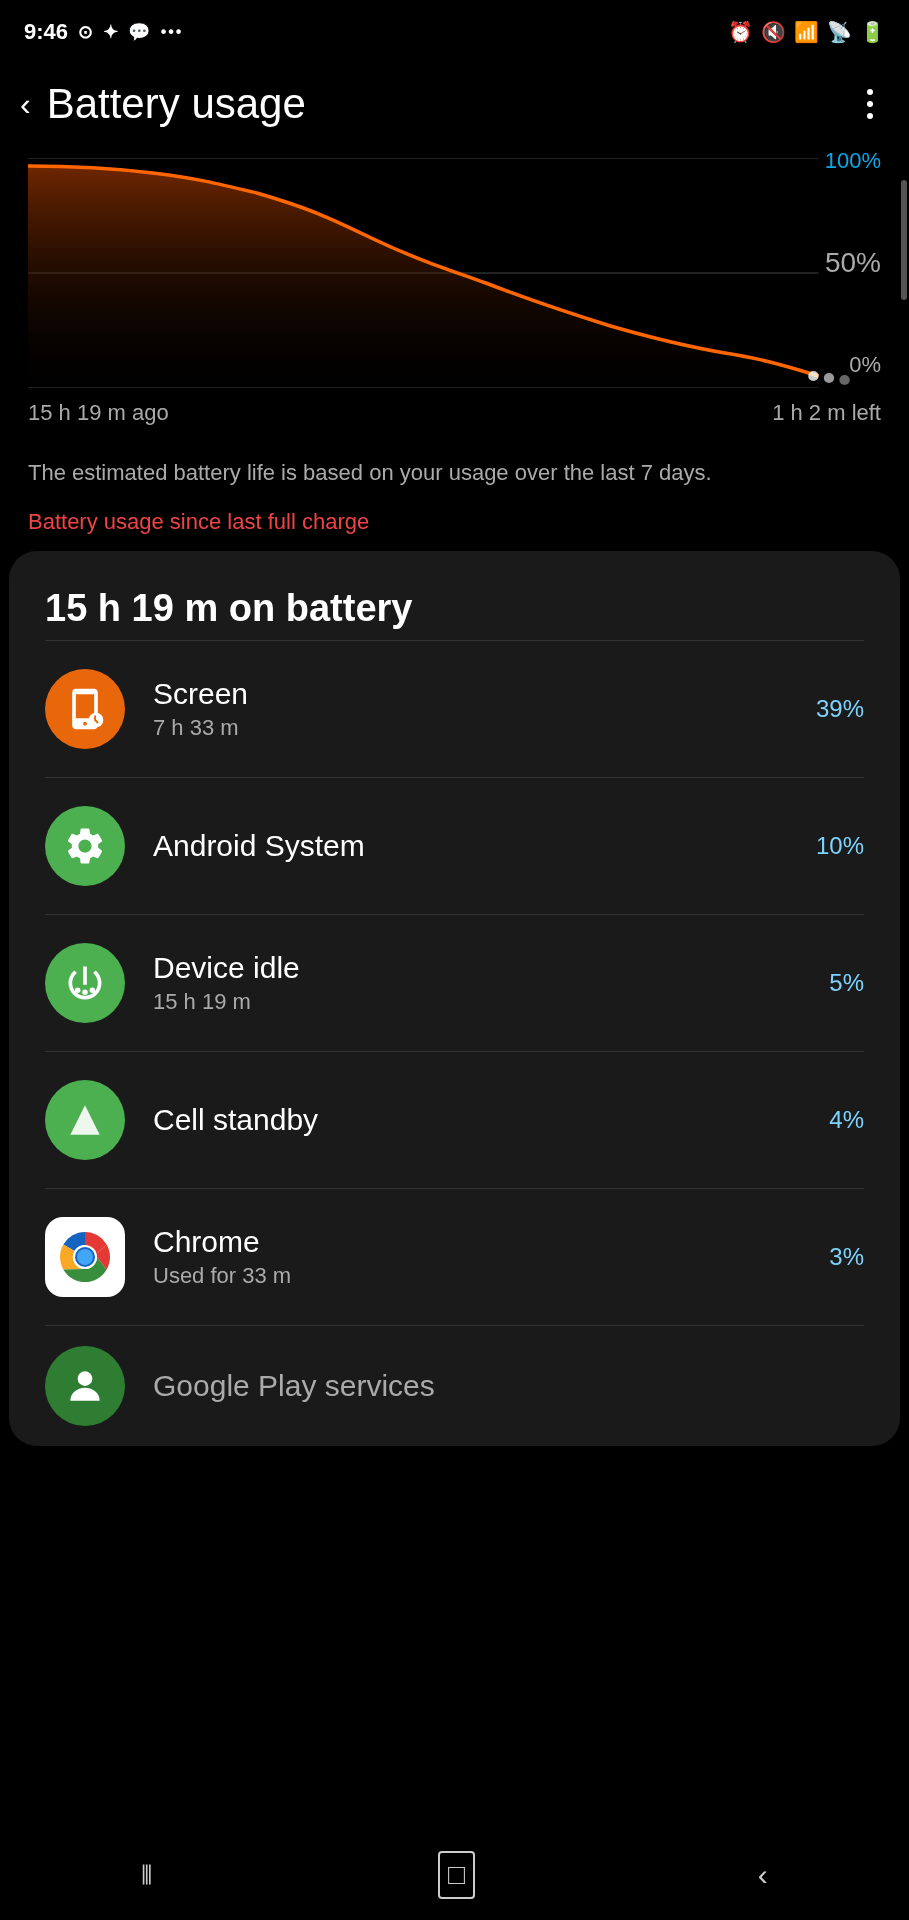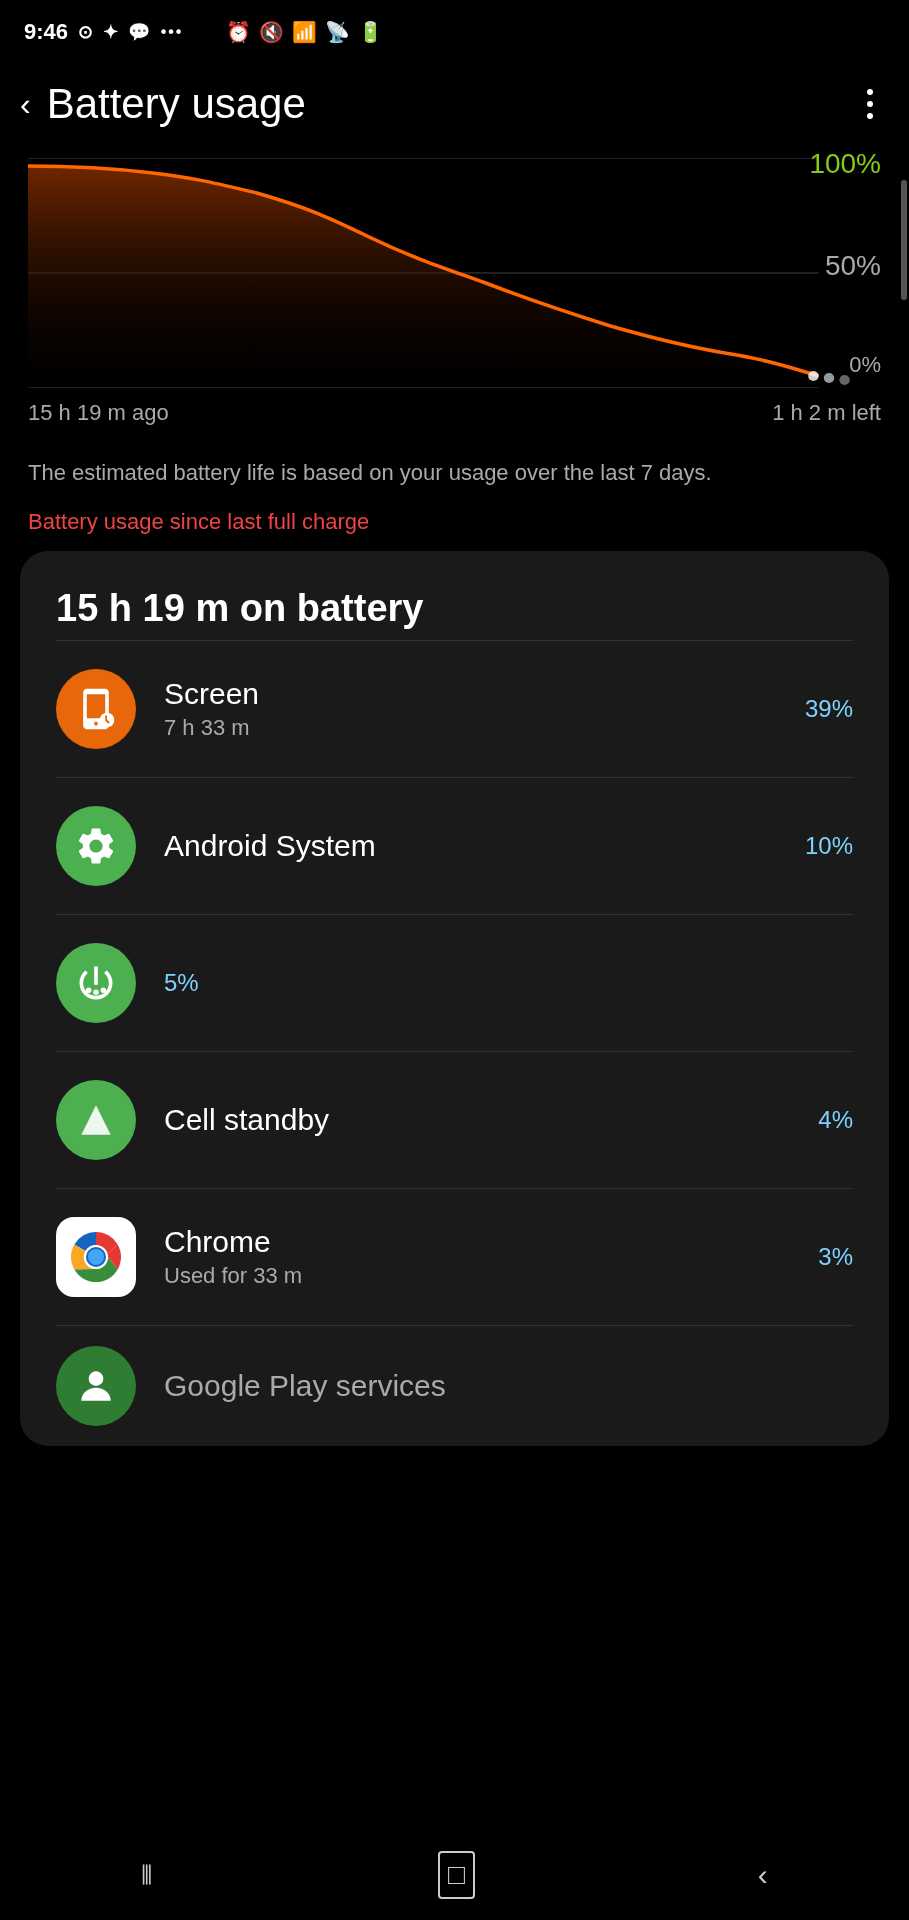--- a/index.html
+++ b/index.html
@@ -9,20 +9,21 @@
       background: #000;
       color: #fff;
       font-family: 'Segoe UI', sans-serif;
       overflow: hidden;
       position: relative;
     }
 
     
     .status-bar {
       display: flex;
+      justify-content: space-between;
       align-items: center;
       padding: 12px 24px 8px 24px;
       height: 60px;
       gap: 43px;
     }
     .status-left {
       display: flex;
       align-items: center;
       gap: 10px;
       font-size: 22px;
@@ -95,21 +96,21 @@
       padding: 0 28px 16px 28px;
       font-size: 22px;
       color: #ef4444;
       font-weight: 500;
     }
 
     
     .card {
       background: #1a1a1a;
       border-radius: 28px;
-      margin: 0 20px;
+      margin: 0 9px;
       padding: 0;
     }
     .card-header {
       padding: 36px 36px 10px 36px;
       font-size: 38px;
       font-weight: 600;
       color: #fff;
     }
     .divider {
       height: 1px;
@@ -239,21 +240,21 @@
   <div style="display:flex;flex-direction:column;gap:6px;align-items:center;padding:8px;">
     <div class="dot"></div>
     <div class="dot"></div>
     <div class="dot"></div>
   </div>
 </div>
 
 <div class="chart-area">
   
   <div style="position:absolute;right:28px;top:0;display:flex;flex-direction:column;justify-content:space-between;height:230px;text-align:right;">
-    <span style="font-size:28px;color:#84cc16;">100%</span>
+    <span style="font-size:22px;color:#0ea5e9;">100%</span>
     <span style="font-size:28px;color:#aaa;">50%</span>
     <span style="font-size:22px;color:#aaa;">0%</span>
   </div>
   <svg class="chart-svg" viewBox="0 0 820 230" preserveAspectRatio="none">
 
     <line x1="0" y1="0" x2="760" y2="0" stroke="#444" stroke-width="1"></line>
     <line x1="0" y1="115" x2="760" y2="115" stroke="#444" stroke-width="1"></line>
     <line x1="0" y1="230" x2="760" y2="230" stroke="#444" stroke-width="1"></line>
 
     <defs>
@@ -316,20 +317,24 @@
   <div class="divider"></div>
   <div class="list-item">
     <div class="item-icon green">
       <svg viewBox="0 0 24 24">
         <path d="M13 3h-2v10h2V3zm4.83 2.17l-1.42 1.42C17.99 7.86 19 9.81 19 12c0 3.87-3.13 7-7 7s-7-3.13-7-7c0-2.19 1.01-4.14 2.58-5.42L6.17 5.17C4.23 6.82 3 9.26 3 12c0 4.97 4.03 9 9 9s9-4.03 9-9c0-2.74-1.23-5.18-3.17-6.83z"></path>
         <circle cx="12" cy="17" r="1.5" fill="#fff"></circle>
         <circle cx="8" cy="16" r="1.5" fill="#fff"></circle>
         <circle cx="16" cy="16" r="1.5" fill="#fff"></circle>
       </svg>
     </div>
+    <div class="item-text">
+      <div class="item-name">Device idle</div>
+      <div class="item-sub">15 h 19 m</div>
+    </div>
     <div class="item-pct">5%</div>
   </div>
 
   <div class="divider"></div>
   <div class="list-item">
     <div class="item-icon green">
       <svg viewBox="0 0 24 24">
         <path d="M1.5 21L8 14.5l4 4L23 3" fill="none" stroke="#fff" stroke-width="0"></path>
         <path d="M2 20 L7 10 L13 16 L22 4" fill="none"></path>
 

